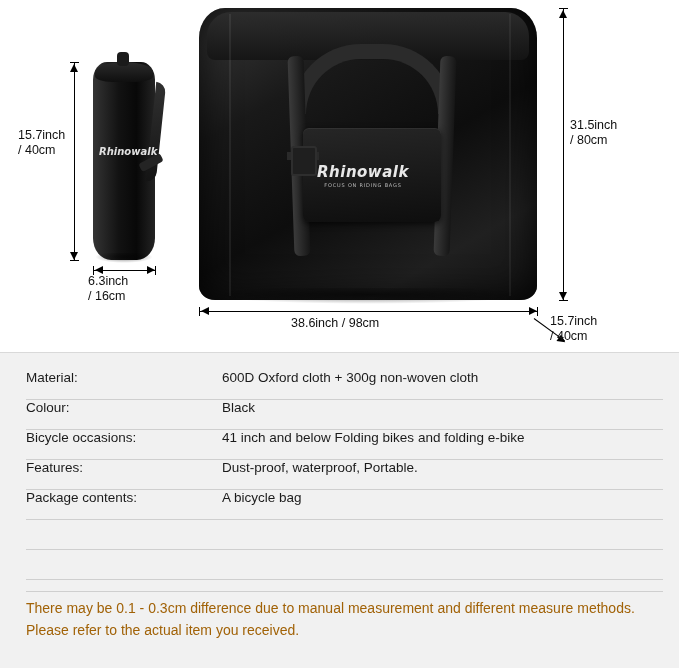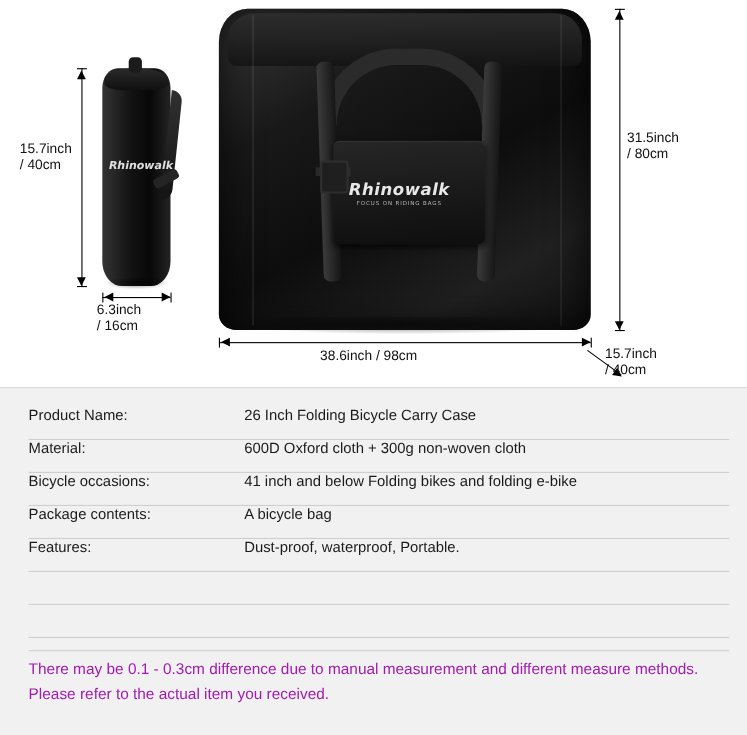--- a/index.html
+++ b/index.html
@@ -299,21 +299,21 @@
     height: 1px;
     background: #cfcfcf;
   }
   .note {
     position: absolute;
     left: 26px;
     right: 18px;
     top: 244px;
     font-size: 14px;
     line-height: 22px;
-    color: #a21caf;
+    color: #a16207;
   }
 </style>
 </head>
 <body>
 
 <div class="product-photo">
 
   <div class="big-bag">
     <div class="body"></div>
     <div class="top-fold"></div>
@@ -378,38 +378,38 @@
   <div class="dim-label" style="left:550px; top:314px;">15.7inch
 / 40cm</div>
 
 </div>
 
 <div class="spec-panel">
 
   <table class="spec-table">
     <tbody>
       <tr>
-        <td class="k">Product Name:</td>
-        <td class="v">26 Inch Folding Bicycle Carry Case</td>
+        <td class="k">Material:</td>
+        <td class="v">600D Oxford cloth + 300g non-woven cloth</td>
       </tr>
       <tr>
-        <td class="k">Material:</td>
-        <td class="v">600D Oxford cloth + 300g non-woven cloth</td>
+        <td class="k">Colour:</td>
+        <td class="v">Black</td>
       </tr>
       <tr>
         <td class="k">Bicycle occasions:</td>
         <td class="v">41 inch and below Folding bikes and folding e-bike</td>
       </tr>
       <tr>
+        <td class="k">Features:</td>
+        <td class="v">Dust-proof, waterproof, Portable.</td>
+      </tr>
+      <tr>
         <td class="k">Package contents:</td>
         <td class="v">A bicycle bag</td>
-      </tr>
-      <tr>
-        <td class="k">Features:</td>
-        <td class="v">Dust-proof, waterproof, Portable.</td>
       </tr>
     </tbody>
   </table>
 
   <div class="divider" style="top:46px;"></div>
   <div class="divider" style="top:76px;"></div>
   <div class="divider" style="top:106px;"></div>
   <div class="divider" style="top:136px;"></div>
   <div class="divider" style="top:166px;"></div>
   <div class="divider" style="top:196px;"></div>

